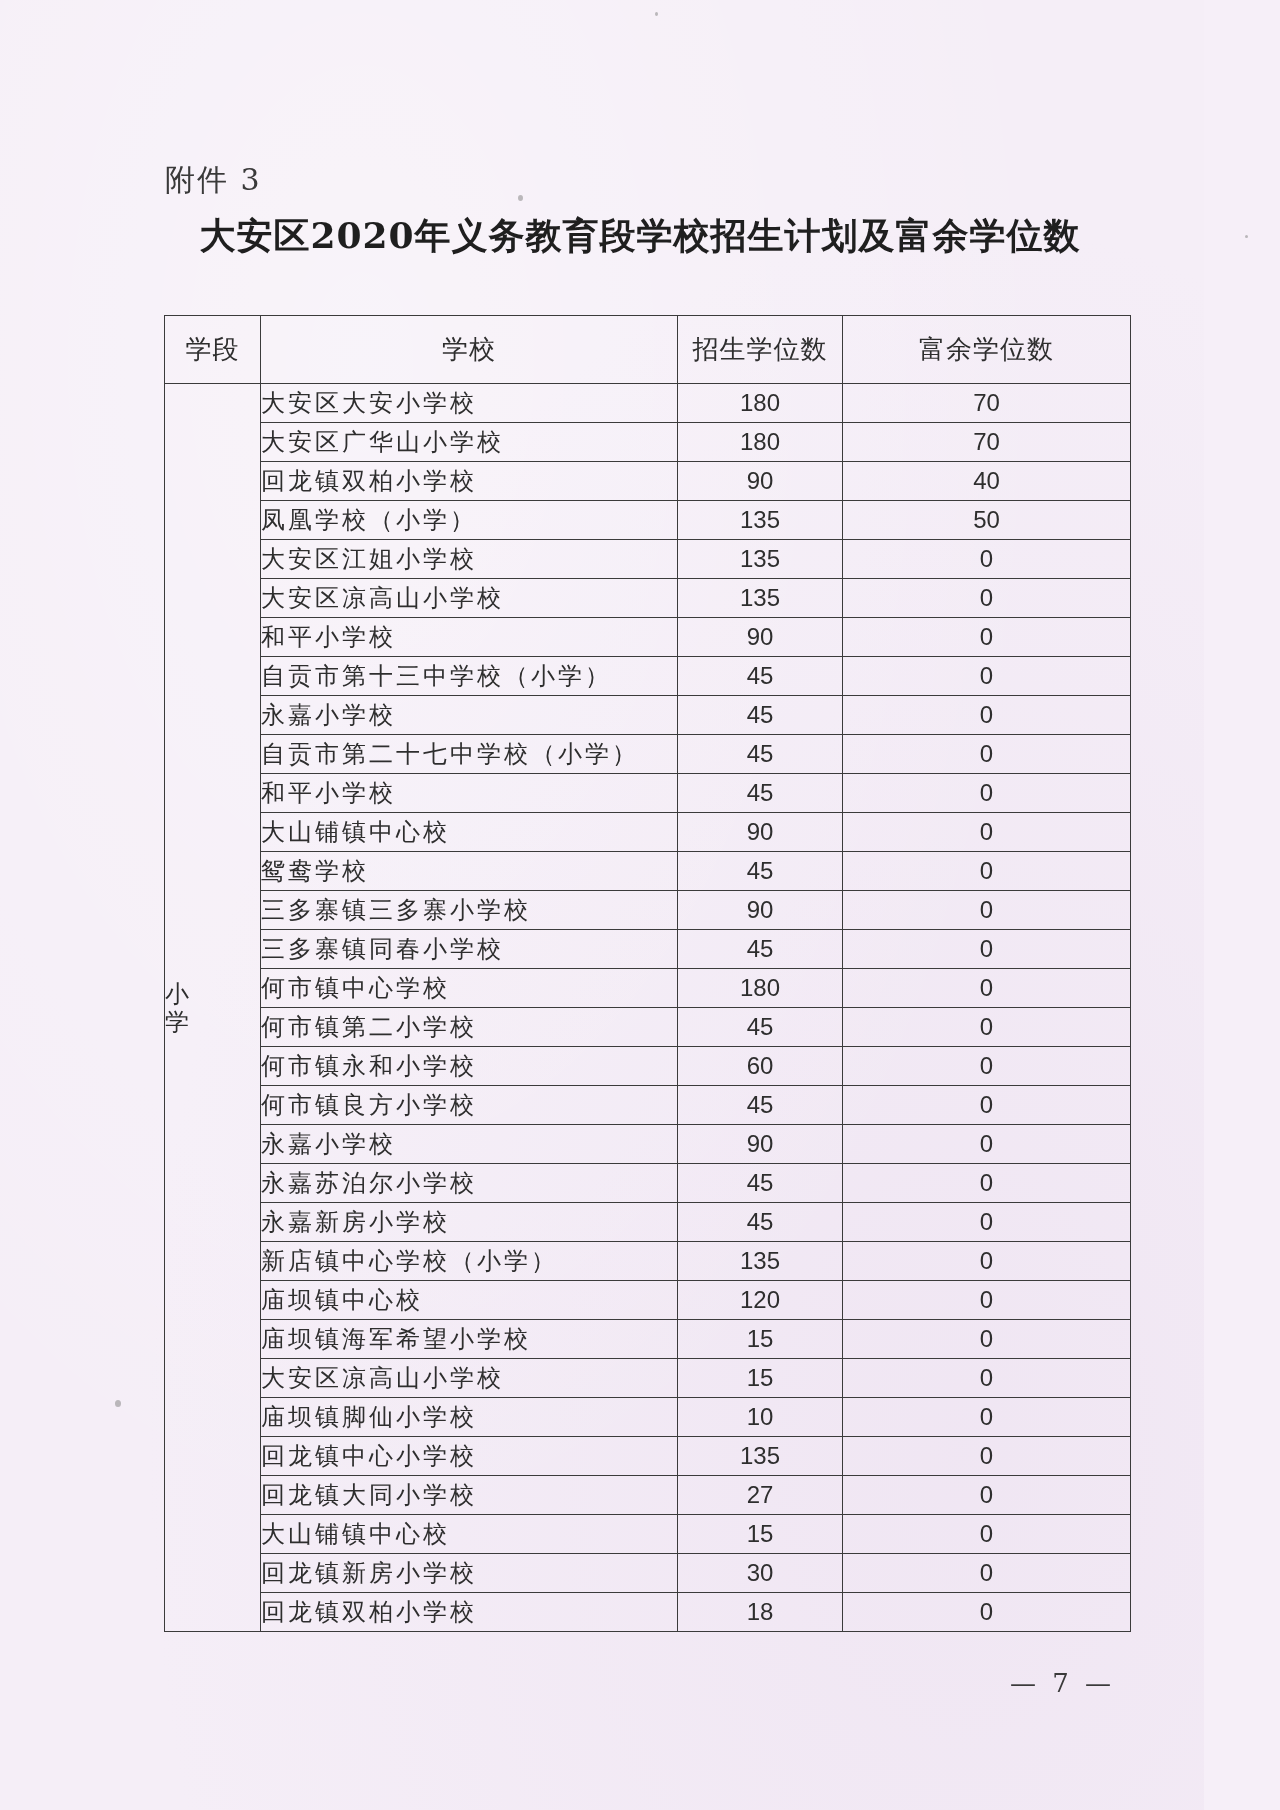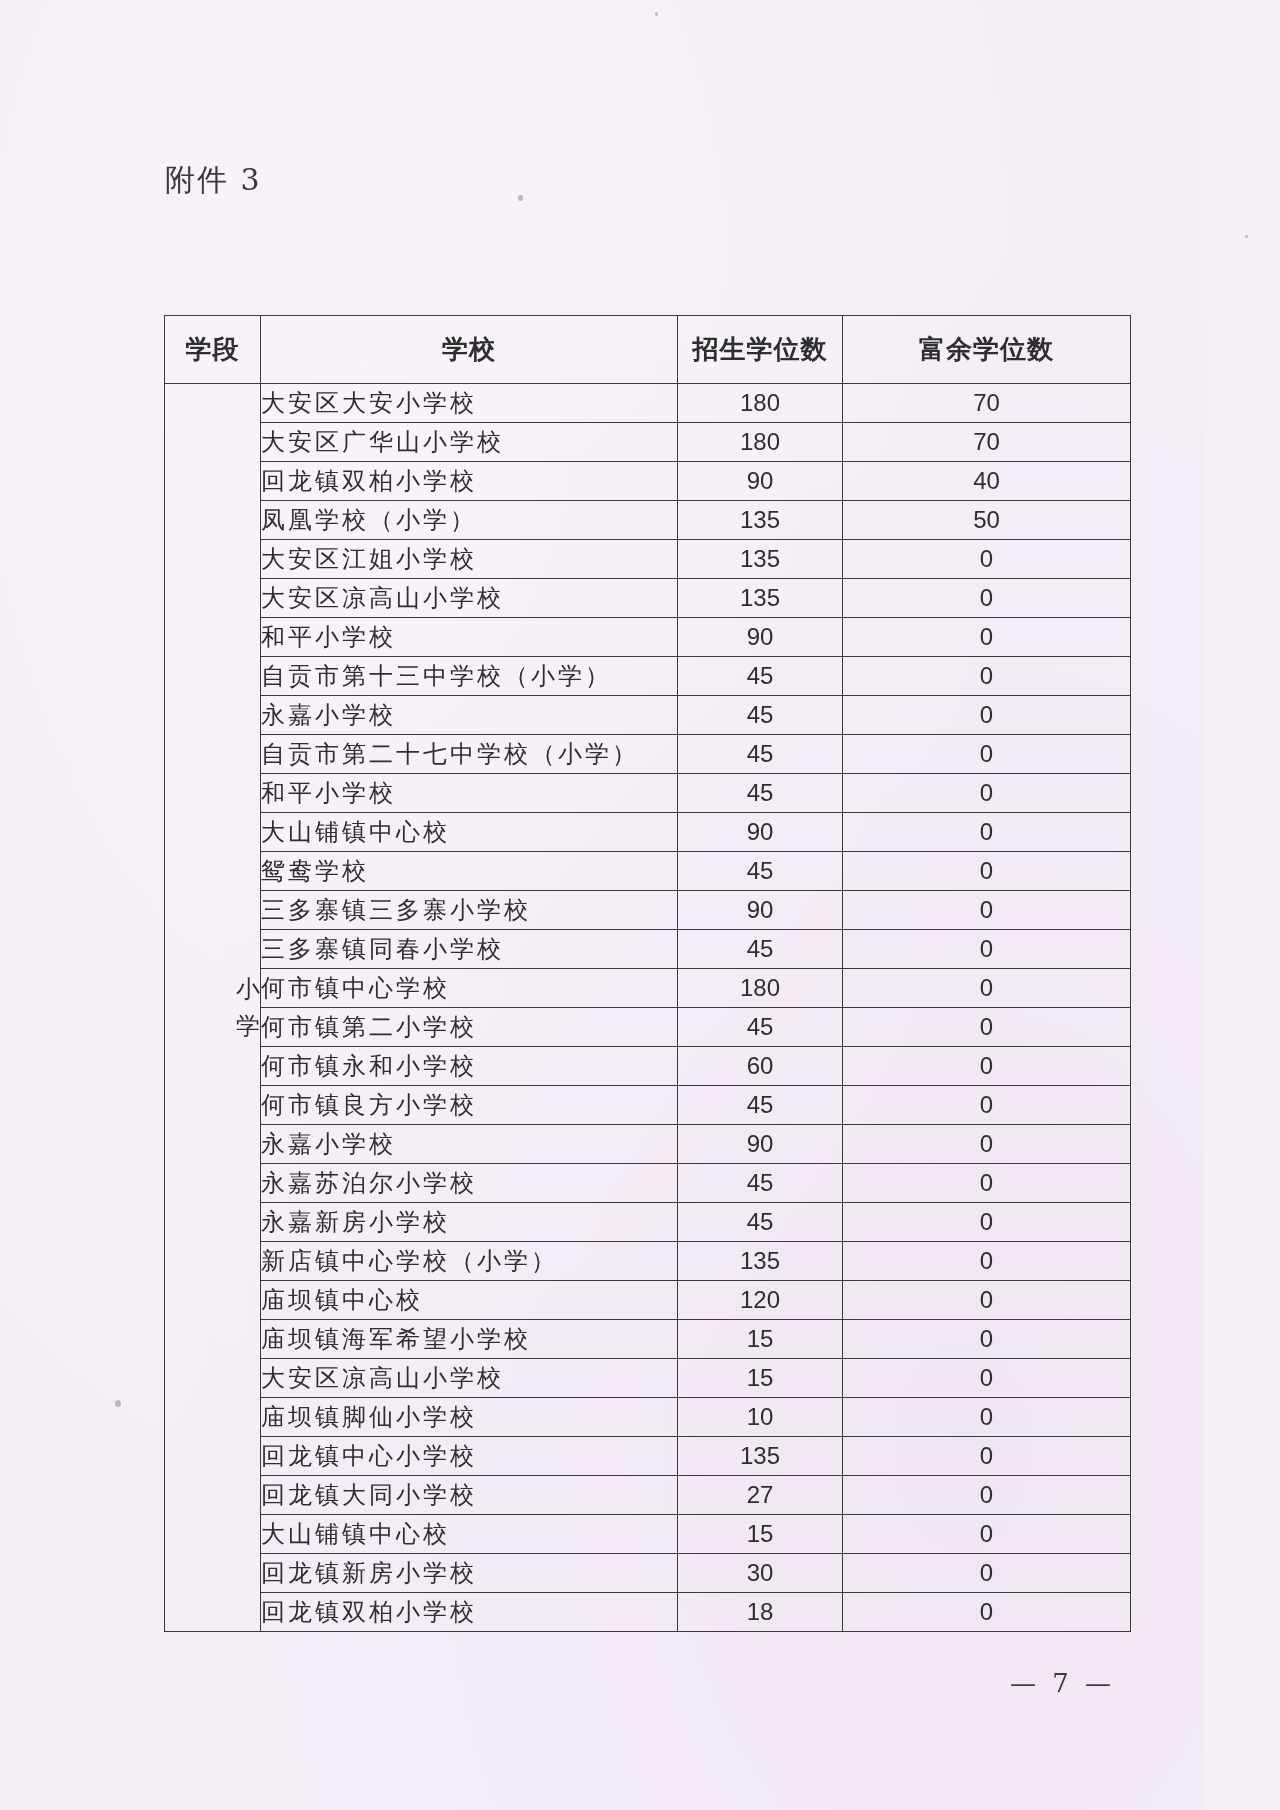--- a/index.html
+++ b/index.html
@@ -52,21 +52,21 @@
       width: 966px;
       border-collapse: collapse;
       table-layout: fixed;
     }
     table.plan th, table.plan td {
       border: 1.5px solid #3b3b3b;
       padding: 0;
     }
     table.plan th {
       height: 67px;
-      font-weight: bold;
+      font-weight: normal;
       font-size: 26px;
       color: #2e2e2e;
       text-align: center;
       letter-spacing: 1px;
     }
     table.plan td {
       height: 38px;
       font-size: 24px;
       color: #2e2e2e;
     }
@@ -75,24 +75,24 @@
       padding-left: 4px;
       letter-spacing: 3px;
       white-space: nowrap;
     }
     td.num {
       text-align: center;
       font-family: "Liberation Sans Narrow", "Liberation Sans", sans-serif;
       font-size: 24px;
     }
     td.stage {
-      text-align: right;
+      text-align: left;
       vertical-align: middle;
       font-size: 26px;
-      line-height: 37px;
+      line-height: 28px;
     }
     .stage-text {
       display: inline-block;
       width: 30px;
       word-break: break-all;
       white-space: normal;
     }
     .page-number {
       position: absolute;
       left: 1010px;
@@ -114,20 +114,21 @@
 
 <div class="page">
 
   <div class="speck" style="left:655px;top:12px;width:3px;height:4px;"></div>
   <div class="speck" style="left:518px;top:195px;width:5px;height:6px;"></div>
   <div class="speck" style="left:115px;top:1400px;width:6px;height:7px;"></div>
   <div class="speck" style="left:1245px;top:235px;width:3px;height:3px;"></div>
 
   <div class="attachment">附件 3</div>
 
+  <div class="doc-title">大安区2020年义务教育段学校招生计划及富余学位数</div>
 
   <table class="plan">
     <colgroup>
       <col style="width:96px">
       <col style="width:417px">
       <col style="width:165px">
       <col style="width:288px">
     </colgroup>
     <thead>
       <tr>

